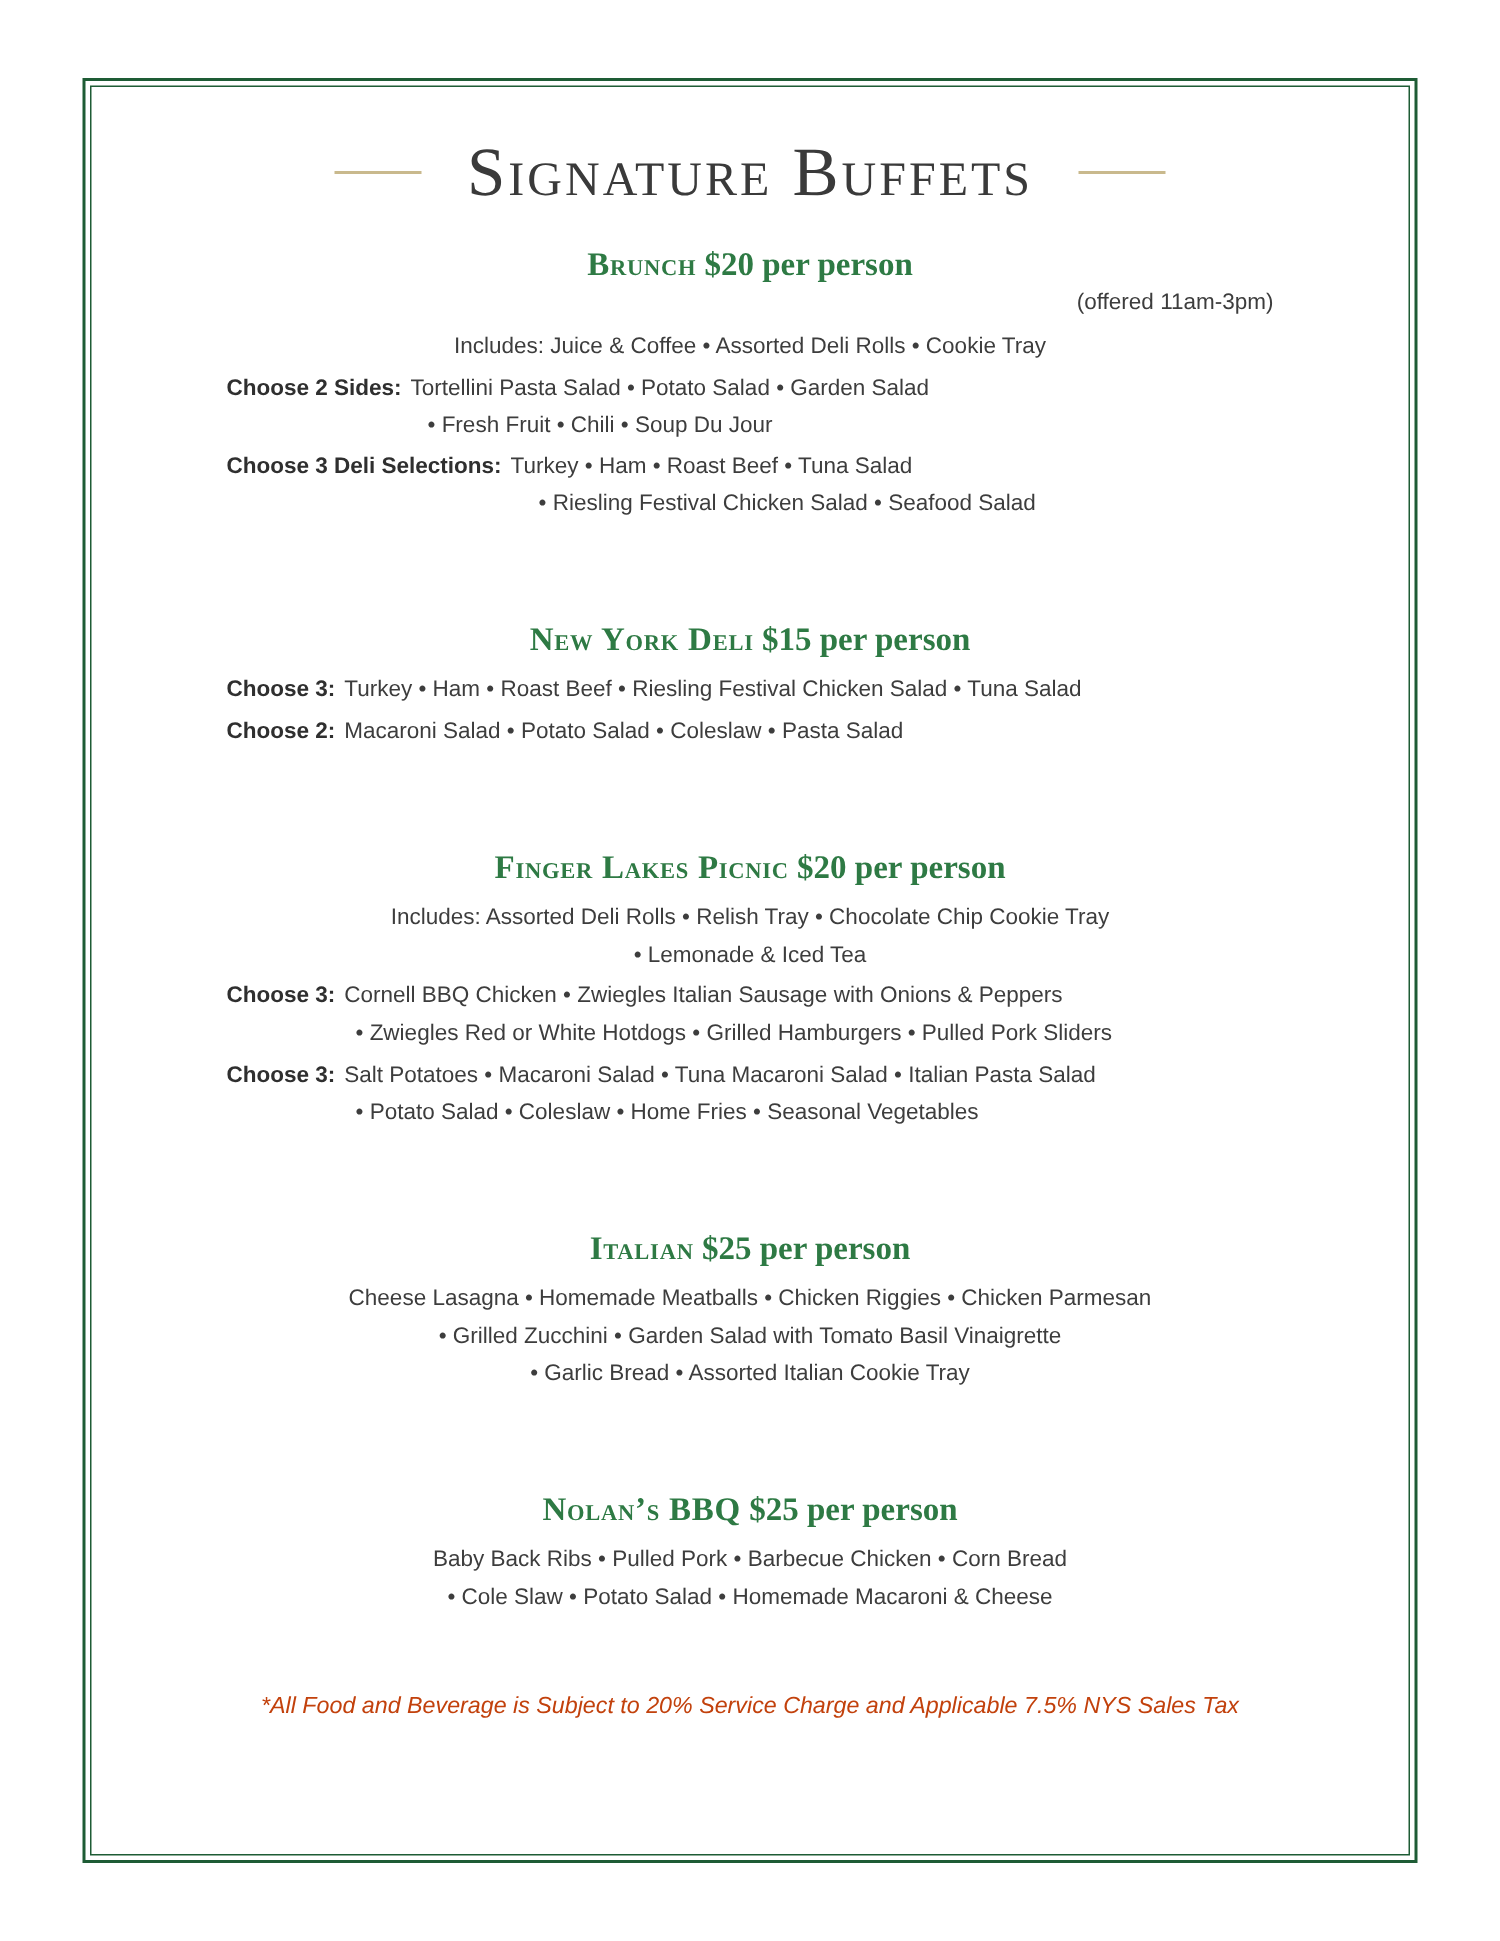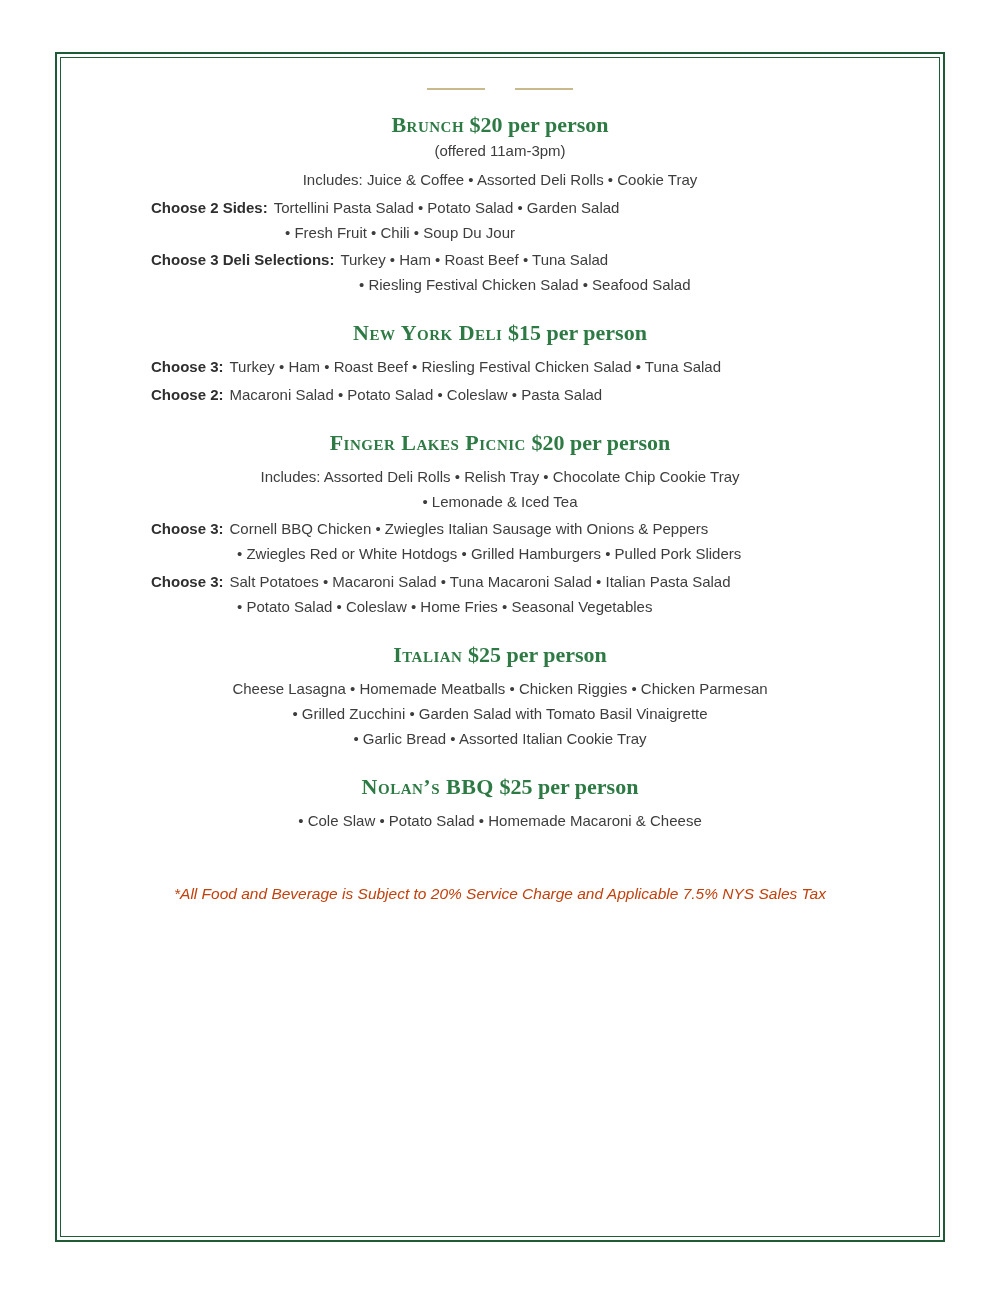--- a/index.html
+++ b/index.html
@@ -19,31 +19,31 @@
   }
   .title-row{
     display:flex;align-items:center;justify-content:center;
     gap:30px;margin:0 0 22px 0;
   }
   .rule{display:inline-block;width:58px;height:2px;background:#c9b98d;}
   h1{
     margin:0;font-family:"Liberation Serif",serif;font-weight:500;
     font-variant:small-caps;font-size:46px;letter-spacing:2px;color:#3a3a3a;
   }
-  .menu-section{margin-top:23px;}
+  .menu-section{margin-top:65px;}
   .menu-section:first-child{margin-top:18px;}
   .section-heading{
     margin:0 0 8px 0;text-align:center;
     font-family:"Liberation Serif",serif;font-weight:700;
     font-size:22px;color:#2e7a44;
   }
   .section-heading .sc{font-variant:small-caps;letter-spacing:.5px;}
   .section-heading .price{font-variant:normal;}
   .subheading{
-    margin:-4px 0 8px 0;text-align:center;font-size:15px;color:#3d3d3d;
+    margin:-4px 0 8px 0;text-align:right;font-size:15px;color:#3d3d3d;
   }
   .line{margin:2.5px 0;font-size:15px;line-height:25px;}
   .line.center{text-align:center;}
   .line.center .ln{display:block;}
   .line.hang{text-align:left;}
   .lbl{color:#2f2f2f;font-weight:700;margin-right:6px;}
   .hang .cont{display:block;}
   .footnote{
     margin:52px 0 0 0;text-align:center;font-style:italic;
     font-size:15.5px;color:#c2410c;
@@ -51,20 +51,21 @@
 </style>
 </head>
 <body>
 
 <div class="page">
   <div class="frame">
     <div class="frame-inner">
 
       <header class="title-row">
         <span class="rule"></span>
+        <h1>Signature Buffets</h1>
         <span class="rule"></span>
       </header>
 
       <div id="sections">
           <section class="menu-section">
             <h2 class="section-heading"><span class="sc">Brunch</span><span class="price"> $20 per person</span></h2>
             <p class="subheading">(offered 11am-3pm)</p>
             <p class="line center">
               <span class="ln">Includes: Juice &amp; Coffee • Assorted Deli Rolls • Cookie Tray</span>
             </p>
@@ -89,20 +90,21 @@
             <h2 class="section-heading"><span class="sc">Italian</span><span class="price"> $25 per person</span></h2>
             <p class="line center">
               <span class="ln">Cheese Lasagna • Homemade Meatballs • Chicken Riggies • Chicken Parmesan</span>
               <span class="ln">• Grilled Zucchini • Garden Salad with Tomato Basil Vinaigrette</span>
               <span class="ln">• Garlic Bread • Assorted Italian Cookie Tray</span>
             </p>
           </section>
           <section class="menu-section">
             <h2 class="section-heading"><span class="sc">Nolan’s BBQ</span><span class="price"> $25 per person</span></h2>
             <p class="line center">
+              <span class="ln">Baby Back Ribs • Pulled Pork • Barbecue Chicken • Corn Bread</span>
               <span class="ln">• Cole Slaw • Potato Salad • Homemade Macaroni &amp; Cheese</span>
             </p>
           </section>
         </div>
 
       <p class="footnote">*All Food and Beverage is Subject to 20% Service Charge and Applicable 7.5% NYS Sales Tax</p>
 
     </div>
   </div>
 </div>

